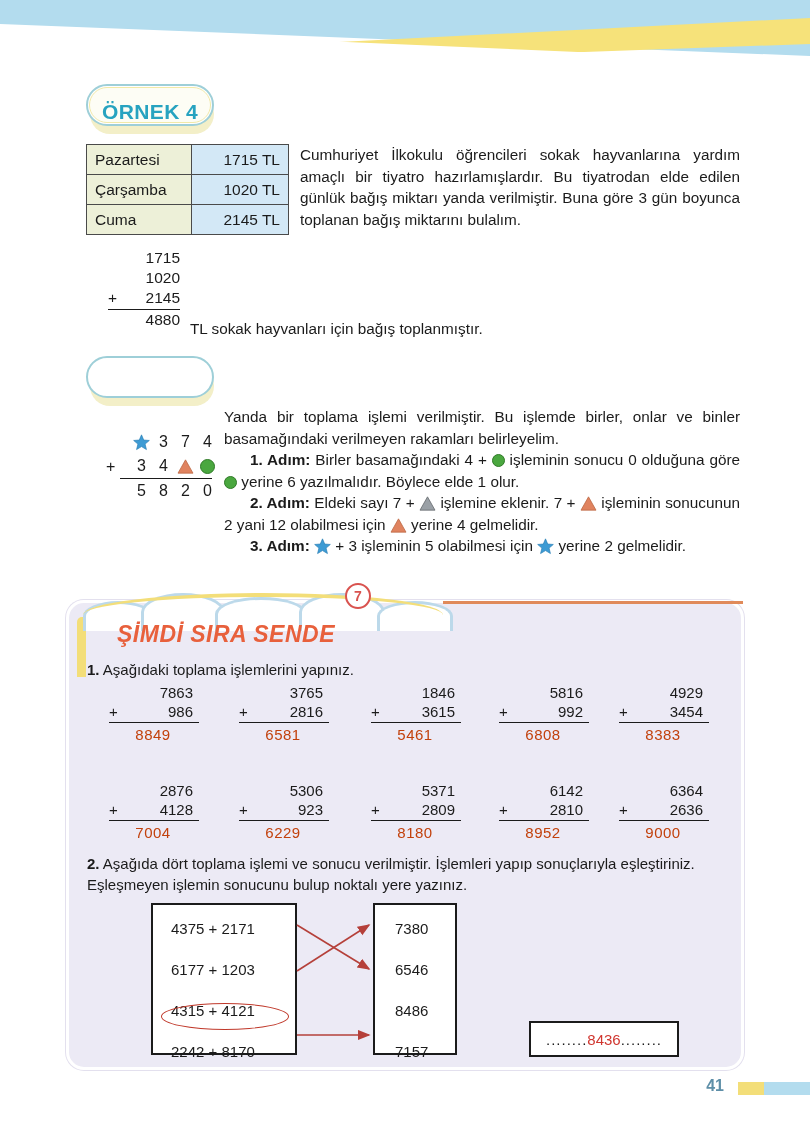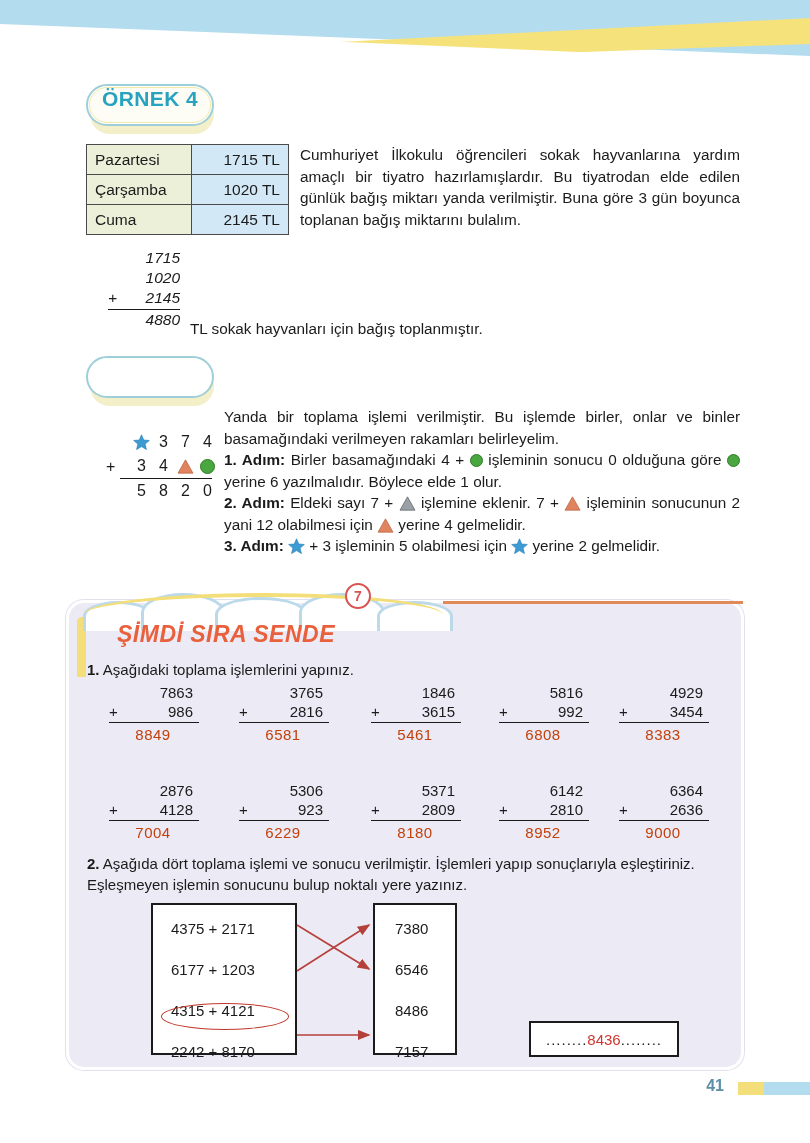--- a/index.html
+++ b/index.html
@@ -39,21 +39,21 @@
   }
   .ornek-ring {
     position:absolute; left:0; top:0;
     width:128px; height:42px; border-radius:21px;
     background:#ffffff; border:2px solid #9ecfd8;
   }
   .ornek-inner {
     position:absolute; left:3px; top:3px;
     width:122px; height:36px; border-radius:18px;
     background:#fdfdf5; border:1px solid #f2e9a8;
-    display:flex; align-items:flex-start; justify-content:center;
+    display:flex; align-items:flex-end; justify-content:center;
   }
   .ornek-label {
     font-size:21px; font-weight:bold; color:#27a3c0;
     letter-spacing:0.4px; line-height:1;
   }
 
   
   .tbl { position:absolute; border-collapse:collapse; }
   .tbl td {
     border:1px solid #4a4a4a;
@@ -62,21 +62,21 @@
   .tbl td.day { background:#edf0d8; width:105px; text-align:left; }
   .tbl td.amt { background:#d3e8f6; width:97px; text-align:right; }
 
   .para {
     position:absolute; font-size:15.3px; line-height:21.5px;
     text-align:justify; color:#1b1b1b;
   }
 
   
   .vsum { position:absolute; font-size:15.5px; line-height:20px; }
-  .vsum .row { text-align:right;font-style:italic; }
+  .vsum .row { text-align:right; }
   .vsum .plusrow { position:relative; }
   .vsum .plus { position:absolute; left:0; top:0; }
   .vsum .bar { border-top:1.6px solid #1b1b1b; margin-top:1px; }
 
   .sumnote { position:absolute; font-size:15.3px; }
 
   
   .sym { display:inline-block; vertical-align:middle; }
   .sym-star { width:17px; height:17px; }
   .sym-tri  { width:17px; height:15px; }
@@ -85,21 +85,21 @@
   .sym-cir.small { width:13px; height:13px; }
 
   
   .op5 { position:absolute; font-size:16px; line-height:24px; }
   .op5 .ln { display:flex; align-items:center; justify-content:flex-end; gap:5px; height:24px; }
   .op5 .ln span.d { width:17px; text-align:center; }
   .op5 .plussign { position:absolute; left:0; bottom:24px; font-size:16px; }
   .op5 .rule { border-top:1.7px solid #1b1b1b; width:92px; margin-left:14px; }
 
   .steps { position:absolute; font-size:15.3px; line-height:21.5px; text-align:justify; }
-  .steps b { font-weight:bold; }
+  .steps b { font-weight:bold;margin-left:26px; }
 
   
   .panel {
     position:absolute; left:66px; top:600px; width:678px; height:470px;
     background:#eceaf5; border-radius:18px;
     border:3px solid #ffffff;
     box-shadow:0 0 0 1px #e3e0ee;
   }
   .panel-leftbar {
     position:absolute; left:8px; top:14px; width:9px; height:60px;

